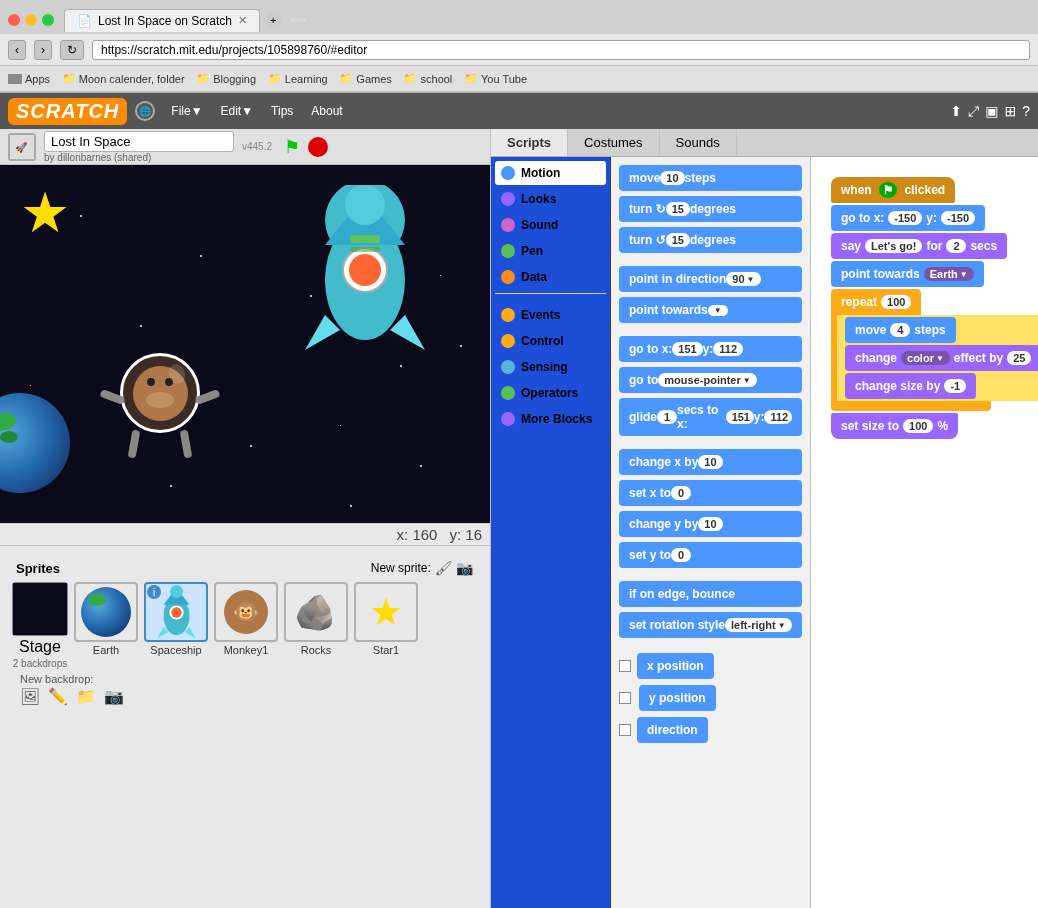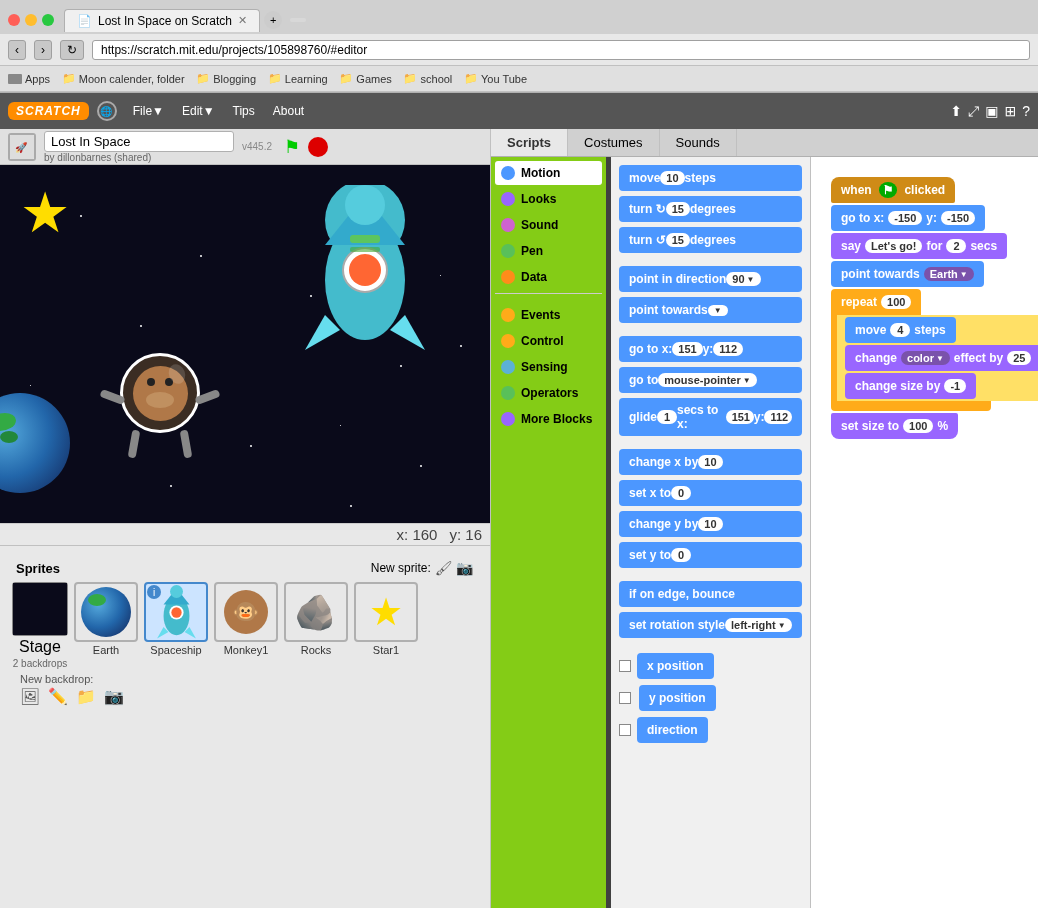--- a/index.html
+++ b/index.html
@@ -18,21 +18,21 @@
     .nav-bar { background: #e8e8e8; display: flex; align-items: center; padding: 4px 8px; gap: 8px; border-bottom: 1px solid #c0c0c0; height: 32px; }
     .nav-btn { background: #c8c8c8; border: 1px solid #a0a0a0; border-radius: 3px; padding: 2px 6px; font-size: 12px; cursor: pointer; }
     .address-bar { flex: 1; background: white; border: 1px solid #a0a0a0; border-radius: 3px; padding: 2px 8px; font-size: 12px; }
     .bookmarks-bar { background: #e0e0e0; display: flex; align-items: center; padding: 3px 8px; gap: 12px; border-bottom: 1px solid #c0c0c0; font-size: 12px; height: 26px; }
     .bookmark { display: flex; align-items: center; gap: 3px; color: #333; font-size: 11px; }
     .bookmark-icon { width: 14px; height: 10px; background: #888; border-radius: 1px; }
 
     
     .scratch-app { background: #e0e0e0; height: calc(908px - 92px); display: flex; flex-direction: column; }
     .scratch-header { background: #555; display: flex; align-items: center; padding: 0 8px; height: 36px; gap: 8px; }
-    .scratch-logo { background: #ff8c00; border-radius: 6px; padding: 2px 8px; color: white; font-weight: bold; font-size: 12px; font-style: italic; letter-spacing: 1px; }
+    .scratch-logo { background: #ff8c00; border-radius: 6px; padding: 2px 8px; color: white; font-weight: bold; font-size: 20px; font-style: italic; letter-spacing: 1px; }
     .scratch-menu { display: flex; gap: 2px; align-items: center; }
     .scratch-menu-item { color: white; padding: 4px 8px; font-size: 12px; cursor: pointer; border-radius: 3px; }
     .scratch-icons { display: flex; gap: 6px; margin-left: auto; align-items: center; }
     .scratch-icon-btn { color: white; font-size: 14px; cursor: pointer; }
     .globe-icon { width: 20px; height: 20px; border-radius: 50%; border: 2px solid #aaa; display: flex; align-items: center; justify-content: center; font-size: 10px; color: #aaa; }
 
     .scratch-body { display: flex; flex: 1; overflow: hidden; }
 
     
     .stage-area { width: 490px; display: flex; flex-direction: column; background: #e8e8e8; }
@@ -72,21 +72,21 @@
 
     
     .scripts-panel { flex: 1; background: #e8e8e8; display: flex; flex-direction: column; border-left: 1px solid #c0c0c0; }
     .panel-tabs { display: flex; background: #d0d0d0; border-bottom: 1px solid #b0b0b0; }
     .panel-tab { padding: 6px 16px; font-size: 13px; cursor: pointer; border-right: 1px solid #c0c0c0; }
     .panel-tab.active { background: #e8e8e8; font-weight: bold; color: #333; }
 
     .panels-body { display: flex; flex: 1; overflow: hidden; }
 
     
-    .block-categories { width: 120px; background: #84cc16; padding: 4px; border-right: 5px solid #404040; overflow-y: auto; }
+    .block-categories { width: 120px; background: #1d4ed8; padding: 4px; border-right: 1px solid #404040; overflow-y: auto; }
     .block-cat { display: flex; align-items: center; padding: 5px 6px; margin-bottom: 2px; border-radius: 3px; cursor: pointer; font-size: 12px; font-weight: bold; }
     .block-cat.active { background: white; }
     .block-dot { width: 14px; height: 14px; border-radius: 50%; margin-right: 6px; flex-shrink: 0; }
 
     
     .blocks-palette { width: 200px; background: #f0f0f0; padding: 8px; overflow-y: auto; border-right: 1px solid #c0c0c0; }
 
     
     .block { display: inline-flex; align-items: center; padding: 5px 10px; border-radius: 4px; margin-bottom: 5px; cursor: pointer; font-size: 12px; color: white; font-weight: bold; position: relative; min-height: 26px; }
     .block-motion { background: #4c97ff; }

